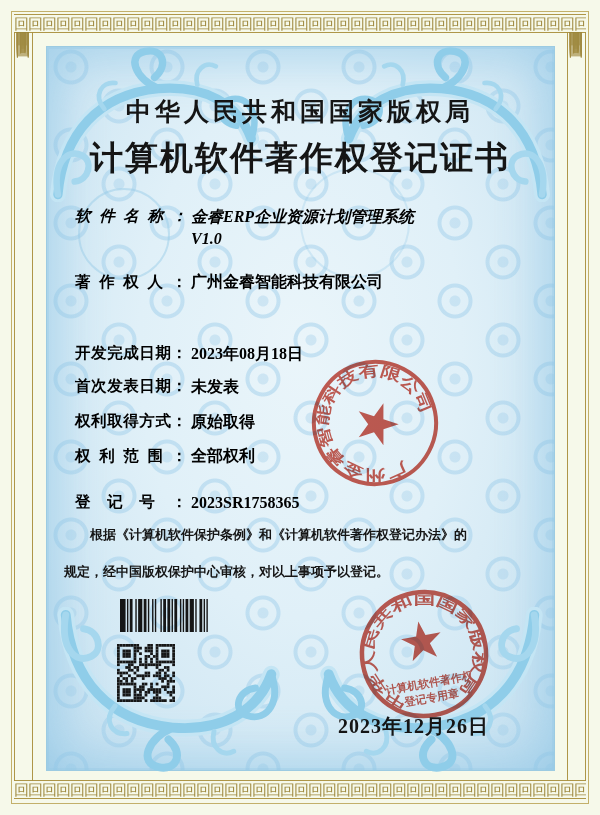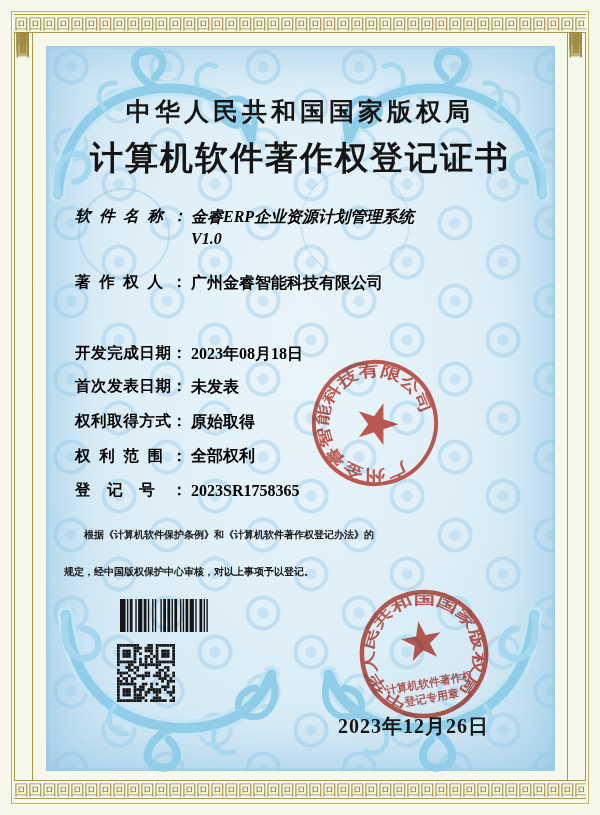--- a/index.html
+++ b/index.html
@@ -50,21 +50,21 @@
   .t-certno { top:181px; left:366px; font-size:13px; font-weight:bold; }
   .t-certno .gap { display:inline-block; width:14px; }
 
   .row { position:absolute; left:75px; display:flex; align-items:flex-start; }
   .row .lbl { display:inline-block; width:112px; font-size:15.5px; font-weight:bold;
               text-align:justify; text-align-last:justify; flex:none; }
   .row .val { margin-left:4px; font-size:16px; font-weight:bold; line-height:22px; max-width:290px; }
   .row .val2 { display:block; }
 
   .statement { position:absolute; left:64px; top:516px; width:478px;
-               font-size:10px; font-weight:bold; line-height:37px; color:#151515; }
+               font-size:13px; font-weight:bold; line-height:37px; color:#151515; }
   .statement .ln1 { text-indent:2em; }
 
   .t-date { top:713px; left:338px; font-size:20px; font-weight:bold; letter-spacing:1px; }
 
   
   .barcode { position:absolute; left:120px; top:599px; }
   .qrcode  { position:absolute; left:117px; top:644px; }
 
   .seal { position:absolute; mix-blend-mode:multiply; opacity:.82; }
   .seal-company   { left:287px; top:335px; }
@@ -123,41 +123,41 @@
   <div class="t t-authority">中华人民共和国国家版权局</div>
   <div class="t t-title">计算机软件著作权登记证书</div>
 
   <div class="row" style="top:206px;font-style:italic;">
     <span class="lbl">软件名称：</span>
     <span class="val">
       <span>金睿ERP企业资源计划管理系统</span>
       <span class="val2">V1.0</span>
     </span>
   </div>
-  <div class="row" style="top:272px;">
+  <div class="row" style="top:272px;font-family:Liberation Mono, monospace;">
     <span class="lbl">著作权人：</span>
     <span class="val">广州金睿智能科技有限公司</span>
   </div>
   <div class="row" style="top:343px;">
     <span class="lbl">开发完成日期：</span>
     <span class="val">2023年08月18日</span>
   </div>
   <div class="row" style="top:411px;">
     <span class="lbl">权利取得方式：</span>
     <span class="val">原始取得</span>
   </div>
   <div class="row" style="top:376px;">
     <span class="lbl">首次发表日期：</span>
     <span class="val">未发表</span>
   </div>
   <div class="row" style="top:446px;font-family:Liberation Mono, monospace;">
     <span class="lbl">权利范围：</span>
     <span class="val">全部权利</span>
   </div>
-  <div class="row" style="top:480px;">
+  <div class="row" style="top:492px;">
     <span class="lbl">登记号：</span>
     <span class="val">2023SR1758365</span>
   </div>
 
   <div class="statement">
     <div class="ln1">根据《计算机软件保护条例》和《计算机软件著作权登记办法》的</div>
     <div class="ln2">规定，经中国版权保护中心审核，对以上事项予以登记。</div>
   </div>
 
   <svg id="barcode" class="barcode" width="92" height="33">

